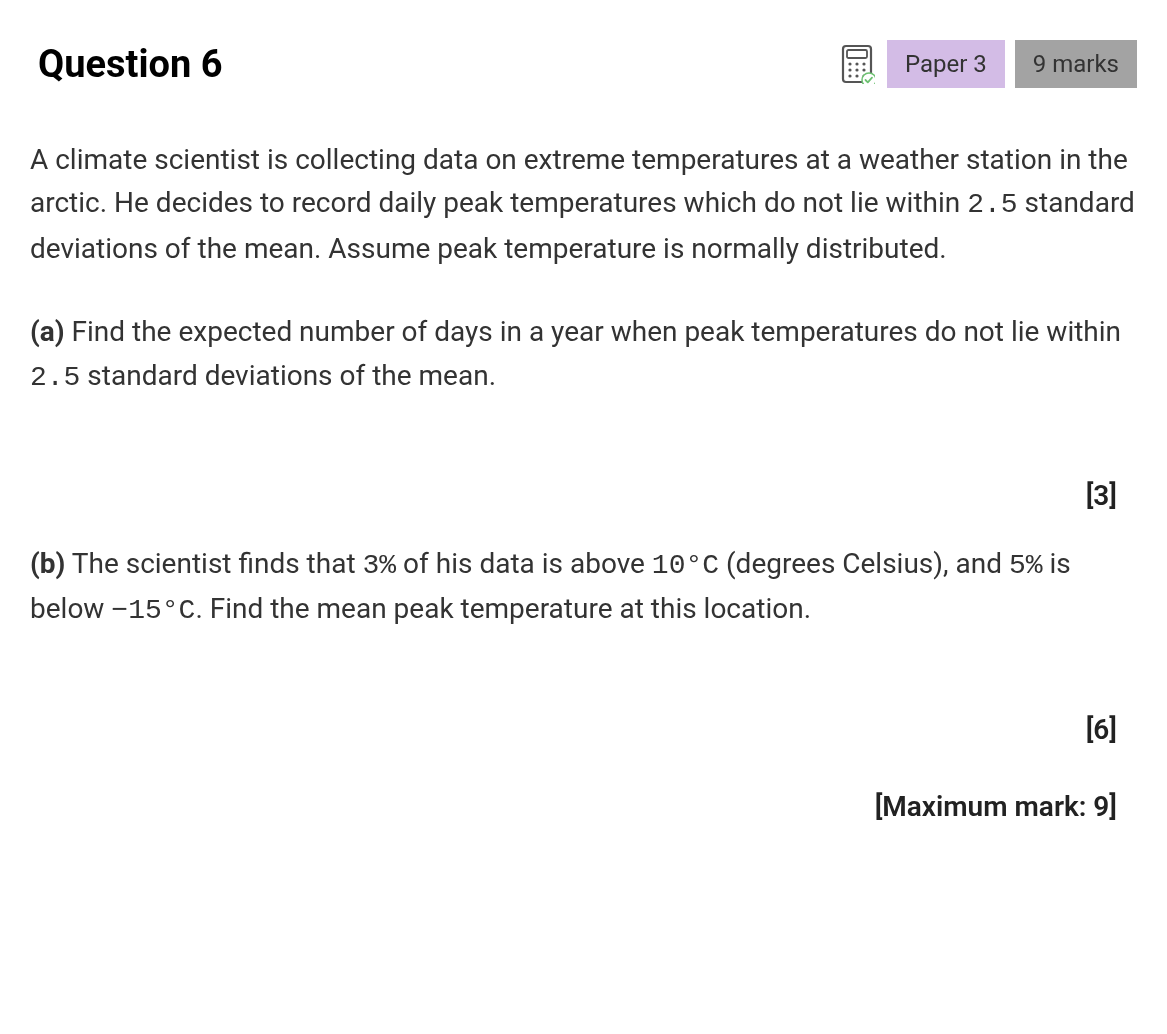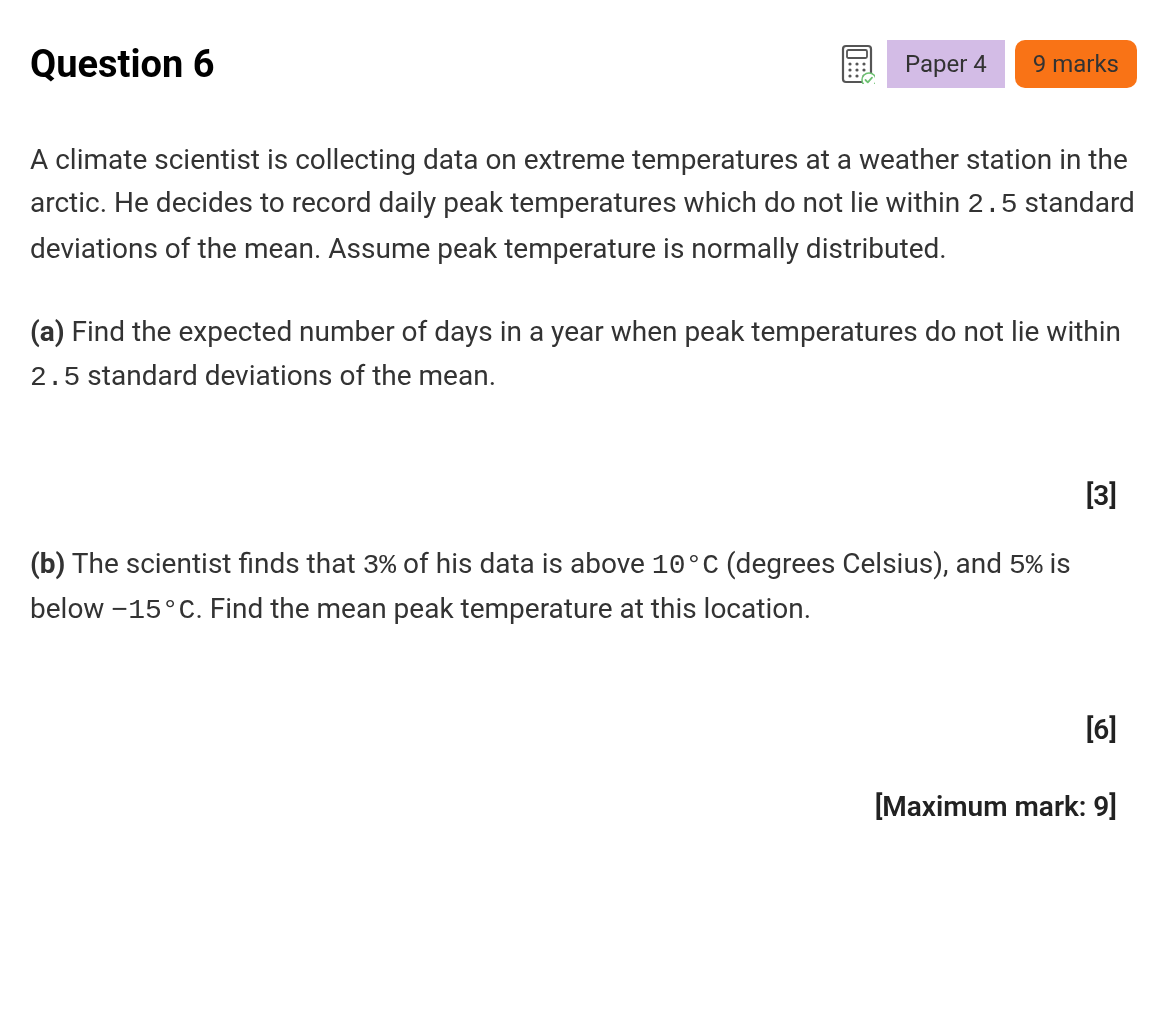--- a/index.html
+++ b/index.html
@@ -13,20 +13,21 @@
       width: 1167px;
       height: 1034px;
       padding: 40px 30px;
       color: #1a1a1a;
     }
     .header {
       display: flex;
       justify-content: space-between;
       align-items: center;
       margin-bottom: 50px;
+      margin-left: 8px;
     }
     .question-title {
       font-size: 38px;
       font-weight: 700;
       color: #000;
     }
     .badges {
       display: flex;
       align-items: center;
       gap: 10px;
@@ -46,22 +47,21 @@
     .badge {
       padding: 10px 18px;
       font-size: 24px;
       color: #333;
       display: inline-block;
     }
     .badge-paper {
       background: #d3bce6;
     }
     .badge-marks {
-      background: #f97316;
-      border-radius: 10px;
+      background: #a3a3a3;
     }
     .intro {
       font-size: 28px;
       line-height: 1.55;
       color: #333;
       margin-bottom: 40px;
       font-weight: 400;
     }
     .part {
       font-size: 28px;
@@ -110,21 +110,21 @@
         <circle cx="11" cy="26" r="1.6" fill="#555"></circle>
         <circle cx="18" cy="26" r="1.6" fill="#555"></circle>
         <circle cx="25" cy="26" r="1.6" fill="#555"></circle>
         <circle cx="11" cy="32" r="1.6" fill="#555"></circle>
         <circle cx="18" cy="32" r="1.6" fill="#555"></circle>
         <circle cx="25" cy="32" r="1.6" fill="#555"></circle>
         <circle cx="30" cy="36" r="7" fill="#fff" stroke="#6cc070" stroke-width="1.5"></circle>
         <path d="M26.5 36 l2.3 2.3 l4.2 -4.6" fill="none" stroke="#6cc070" stroke-width="1.8" stroke-linecap="round" stroke-linejoin="round"></path>
       </svg>
     </span>
-    <span class="badge badge-paper">Paper 4</span>
+    <span class="badge badge-paper">Paper 3</span>
     <span class="badge badge-marks">9 marks</span>
   </div>
 </div>
 
 <p class="intro">
   <span>A climate scientist is collecting data on extreme temperatures at a weather station in the arctic. He decides to record daily peak temperatures which do not lie within </span><span class="mono">2.5</span><span> standard deviations of the mean. Assume peak temperature is normally distributed.</span>
 </p>
 
 <p class="part">
   <span class="part-label">(a)</span><span> Find the expected number of days in a year when peak temperatures do not lie within </span><span class="mono">2.5</span><span> standard deviations of the mean.</span>

